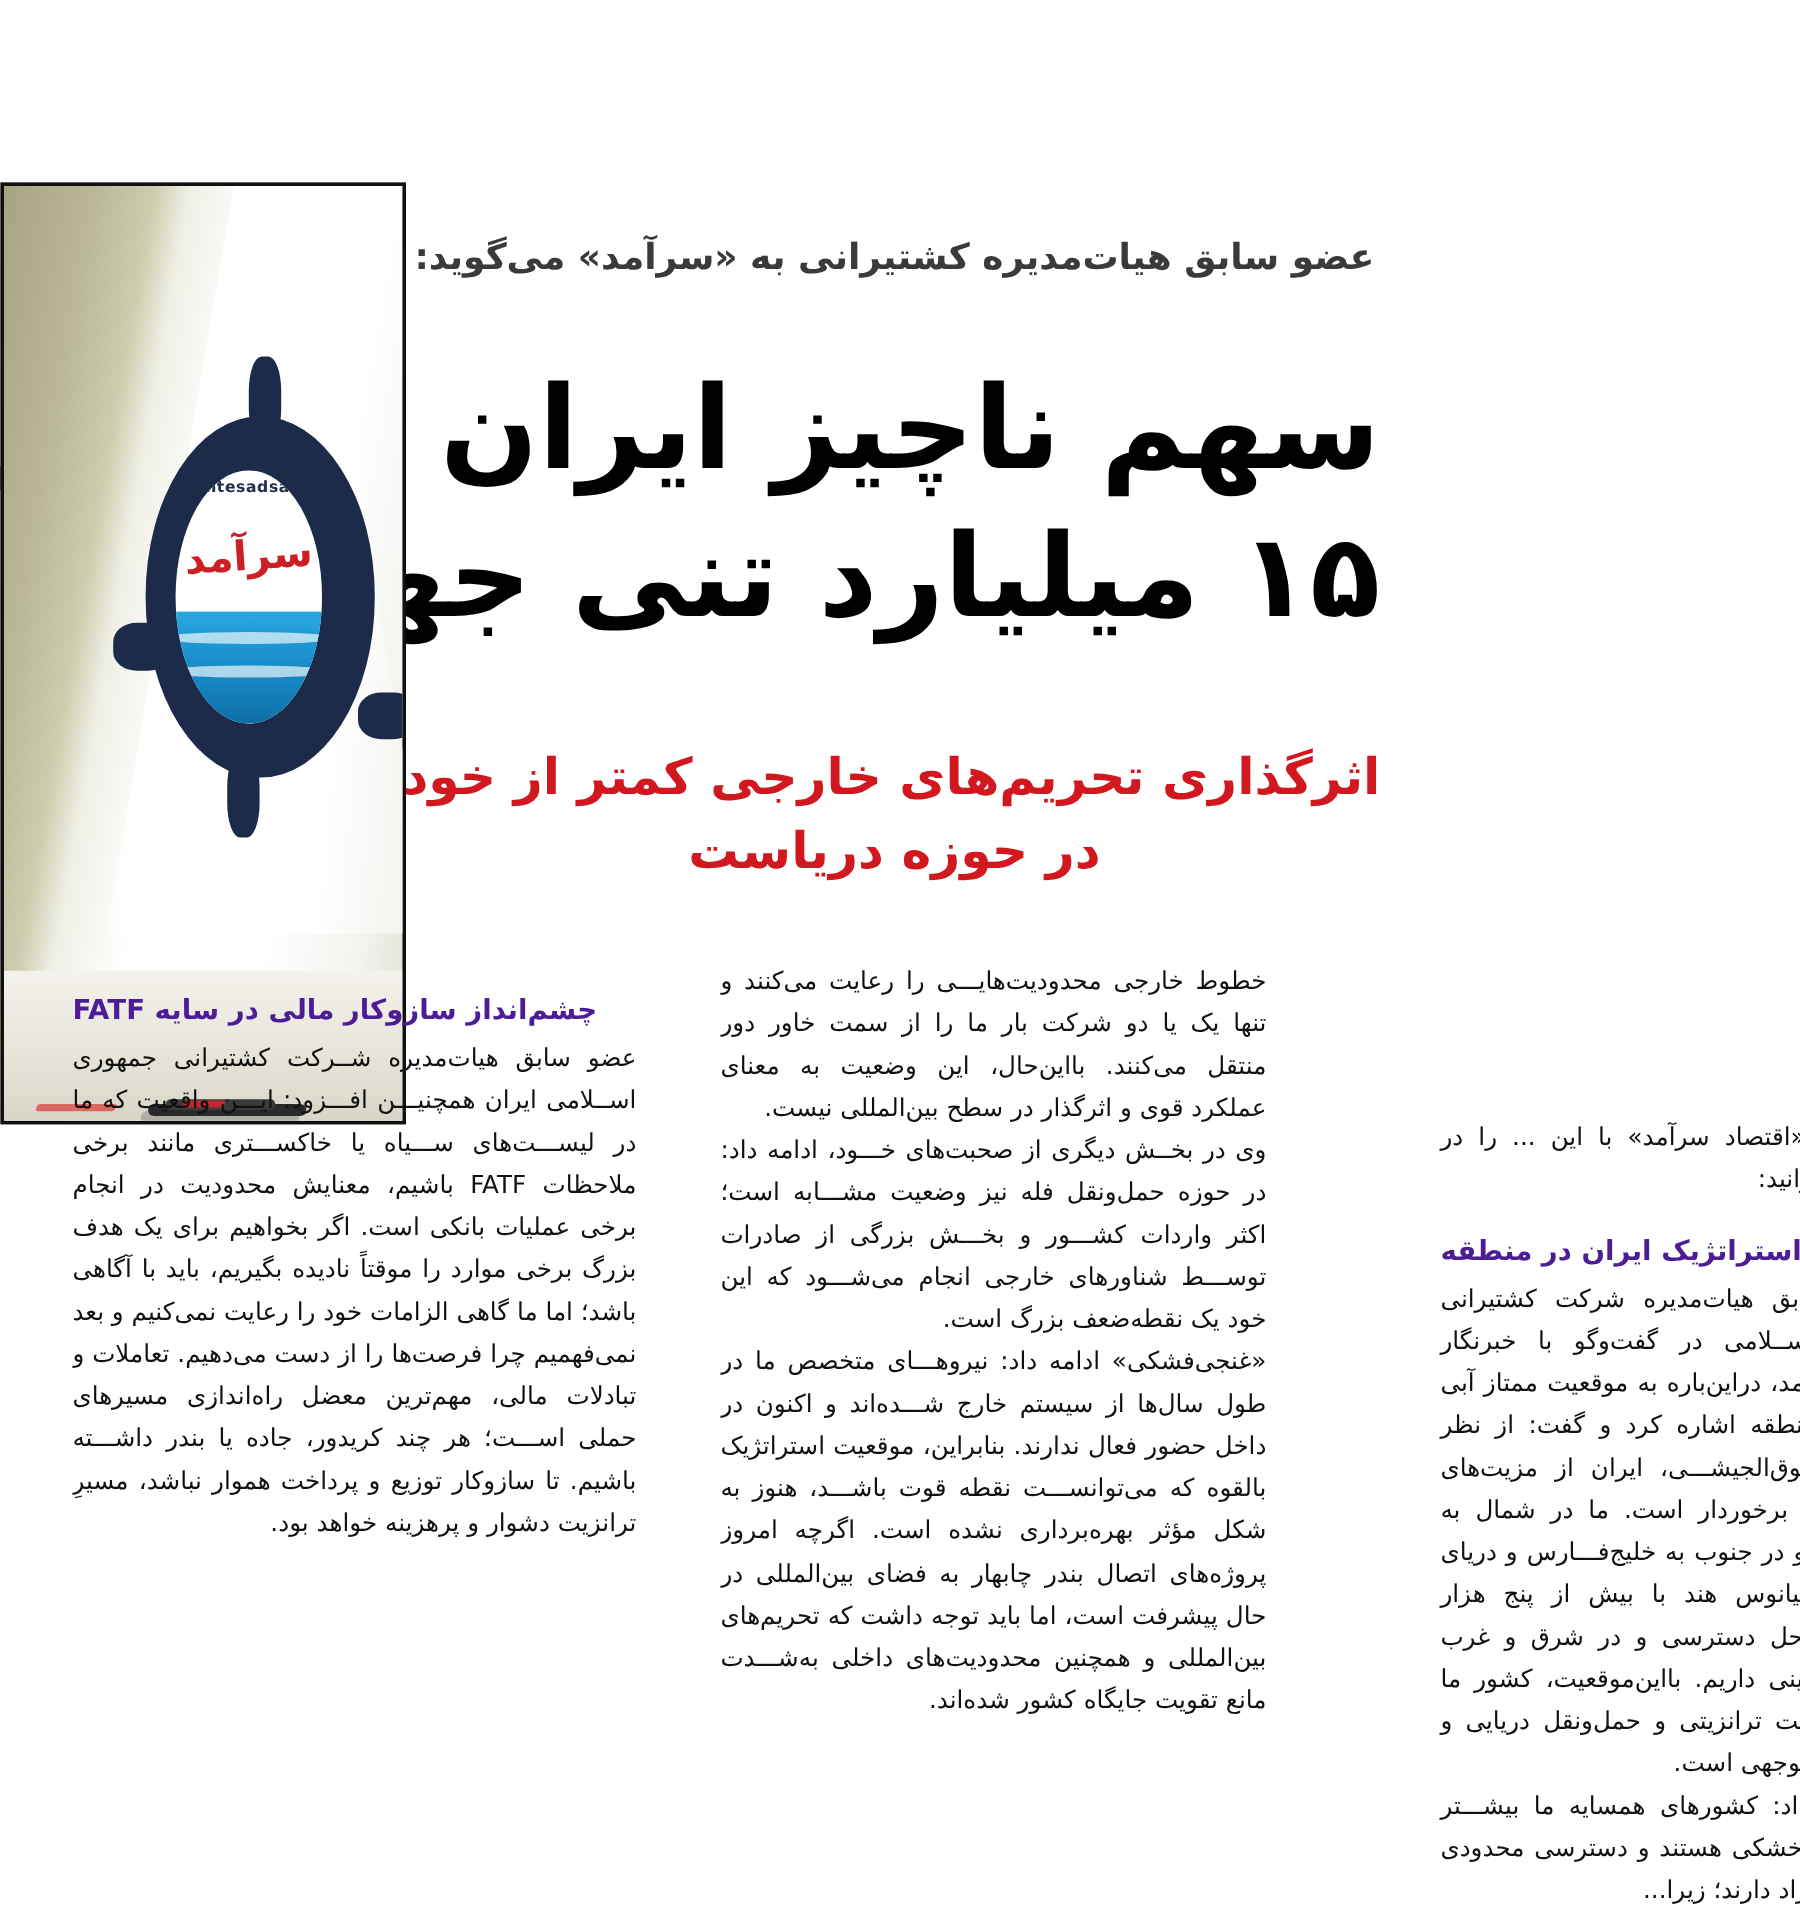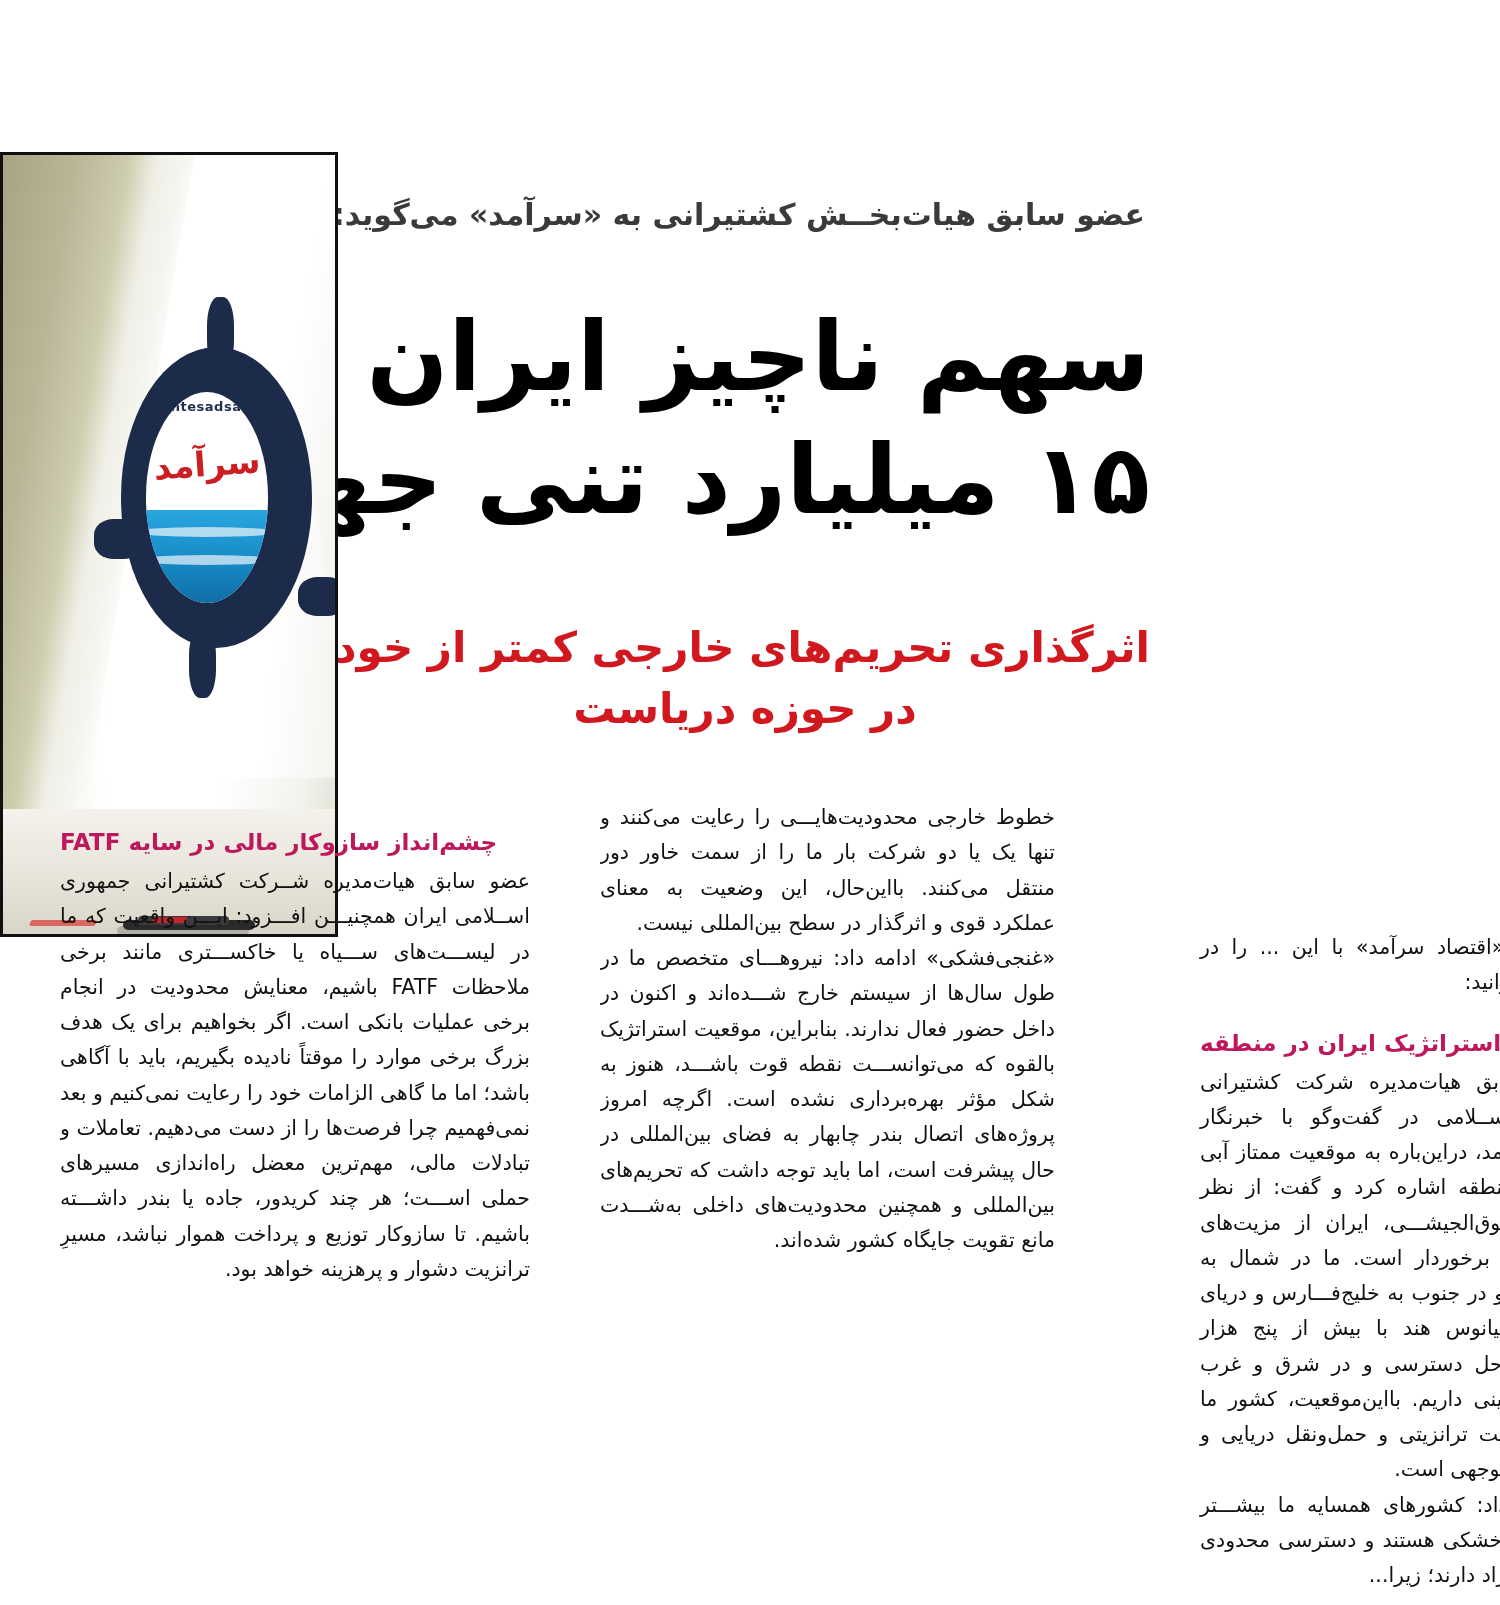--- a/index.html
+++ b/index.html
@@ -248,39 +248,39 @@
   }
   .col p { margin: 0 0 0 0; }
   .col p + p { margin-top: 0px; }
 
   .col-head {
     display: block;
     font-weight: 900;
     font-size: 23px;
     text-align: left;
     margin: 26px 0 6px 0;
-    color: #be185d;
+    color: #4c1d95;
     line-height: 1.4;
   }
 
   #col-left   { top: 800px; left: 60px;  width: 470px; height: 810px; overflow: hidden; }
   #col-mid    { top: 800px; left: 600px; width: 455px; height: 810px; overflow: hidden; }
   #col-right  { top: 930px; left: 1120px; width: 400px; height: 680px; overflow: hidden; }
 
   
   #col-right .clip-shift { position: relative; right: -80px; width: 400px; display: block; }
 
   .cut-top { margin-top: 0; }
 </style>
 </head>
 <body>
 
 <div id="page">
 
-  <div id="kicker">عضو سابق هیات‌بخــش کشتیرانی به «سرآمد» می‌گوید:</div>
+  <div id="kicker">عضو سابق هیات‌مدیره کشتیرانی به «سرآمد» می‌گوید:</div>
 
   <div id="headline">
     <span class="hl-line l1">سهم ناچیز ایران در ترانزیت</span>
     <span class="hl-line l2">۱۵ میلیارد تنی جهان!</span>
   </div>
 
   <div id="subheadline">
     <span class="sub-line l1">اثرگذاری تحریم‌های خارجی کمتر از خودتحریمی</span>
     <span class="sub-line l2">در حوزه دریاست</span>
   </div>
@@ -308,20 +308,21 @@
     </div>
   </div>
 
   <div class="col" id="col-left">
     <span class="col-head">چشم‌انداز سازوکار مالی در سایه FATF</span>
     <p>عضو سابق هیات‌مدیره شــرکت کشتیرانی جمهوری اســلامی ایران همچنیـــن افـــزود: ایـــن واقعیت که ما در لیســـت‌های ســـیاه یا خاکســـتری مانند برخی ملاحظات FATF باشیم، معنایش محدودیت در انجام برخی عملیات بانکی است. اگر بخواهیم برای یک هدف بزرگ برخی موارد را موقتاً نادیده بگیریم، باید با آگاهی باشد؛ اما ما گاهی الزامات خود را رعایت نمی‌کنیم و بعد نمی‌فهمیم چرا فرصت‌ها را از دست می‌دهیم. تعاملات و تبادلات مالی، مهم‌ترین معضل راه‌اندازی مسیرهای حملی اســـت؛ هر چند کریدور، جاده یا بندر داشـــته باشیم. تا سازوکار توزیع و پرداخت هموار نباشد، مسیرِ ترانزیت دشوار و پرهزینه خواهد بود.</p>
   </div>
 
   <div class="col" id="col-mid">
     <p class="cut-top">خطوط خارجی محدودیت‌هایـــی را رعایت می‌کنند و تنها یک یا دو شرکت بار ما را از سمت خاور دور منتقل می‌کنند. بااین‌حال، این وضعیت به معنای عملکرد قوی و اثرگذار در سطح بین‌المللی نیست.</p>
+    <p>وی در بخــش دیگری از صحبت‌های خـــود، ادامه داد: در حوزه حمل‌ونقل فله نیز وضعیت مشـــابه است؛ اکثر واردات کشـــور و بخـــش بزرگی از صادرات توســـط شناورهای خارجی انجام می‌شـــود که این خود یک نقطه‌ضعف بزرگ است.</p>
     <p>«غنجی‌فشکی» ادامه داد: نیروهـــای متخصص ما در طول سال‌ها از سیستم خارج شـــده‌اند و اکنون در داخل حضور فعال ندارند. بنابراین، موقعیت استراتژیک بالقوه که می‌توانســـت نقطه قوت باشـــد، هنوز به شکل مؤثر بهره‌برداری نشده است. اگرچه امروز پروژه‌های اتصال بندر چابهار به فضای بین‌المللی در حال پیشرفت است، اما باید توجه داشت که تحریم‌های بین‌المللی و همچنین محدودیت‌های داخلی به‌شـــدت مانع تقویت جایگاه کشور شده‌اند.</p>
   </div>
 
   <div class="col" id="col-right">
     <div class="clip-shift">
       <p class="cut-top">اختصاصی «اقتصاد سرآمد» با این ... را در ادامه می‌خوانید:</p>
       <span class="col-head">موقعیت استراتژیک ایران در منطقه</span>
       <p>، عضو سابق هیات‌مدیره شرکت کشتیرانی جمهوری اســلامی در گفت‌وگو با خبرنگار اقتصاد سرآمد، دراین‌باره به موقعیت ممتاز آبی ایران در منطقه اشاره کرد و گفت: از نظر موقعیت سوق‌الجیشـــی، ایران از مزیت‌های مهم جهانی برخوردار است. ما در شمال به دریای خزر و در جنوب به خلیج‌فـــارس و دریای عمان و اقیانوس هند با بیش از پنج هزار کیلومتر ساحل دسترسی و در شرق و غرب مرزهای زمینی داریم. بااین‌موقعیت، کشور ما دارای ظرفیت ترانزیتی و حمل‌ونقل دریایی و زمینی قابل‌توجهی است.</p>
       <p>وی ادامه داد: کشورهای همسایه ما بیشـــتر محصور در خشکی هستند و دسترسی محدودی به آب‌های آزاد دارند؛ زیرا...</p>
     </div>

